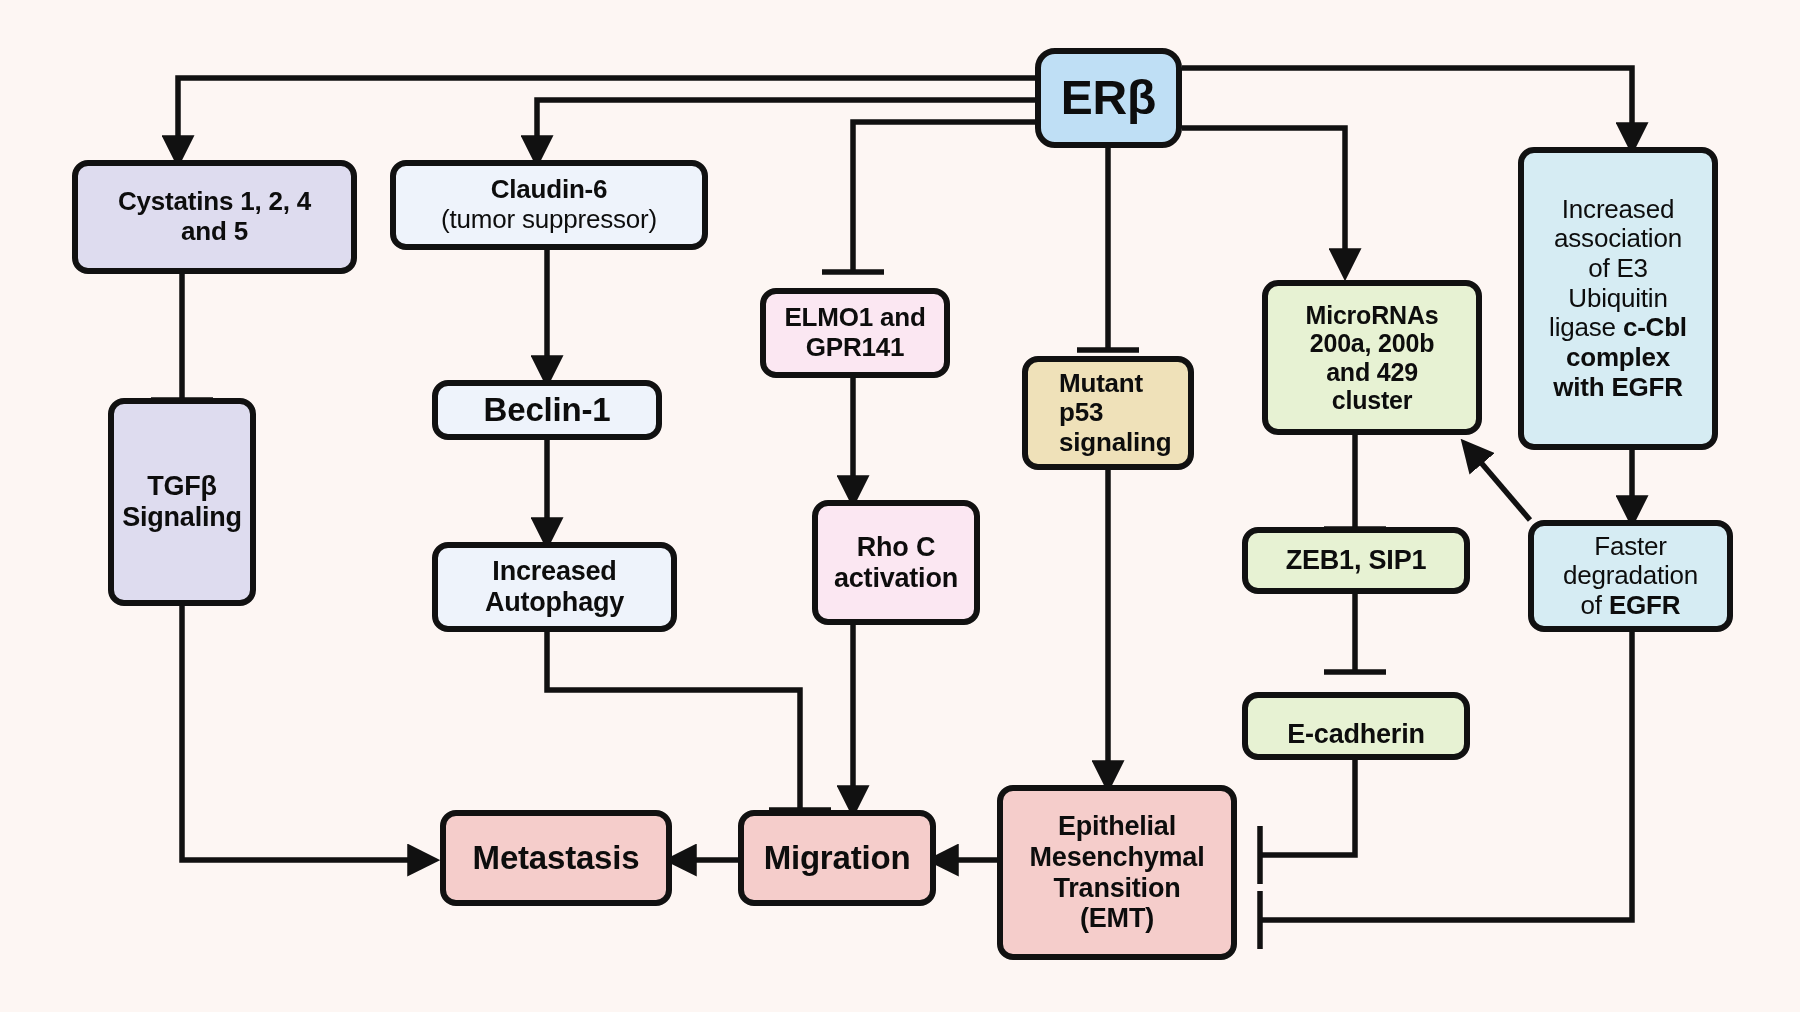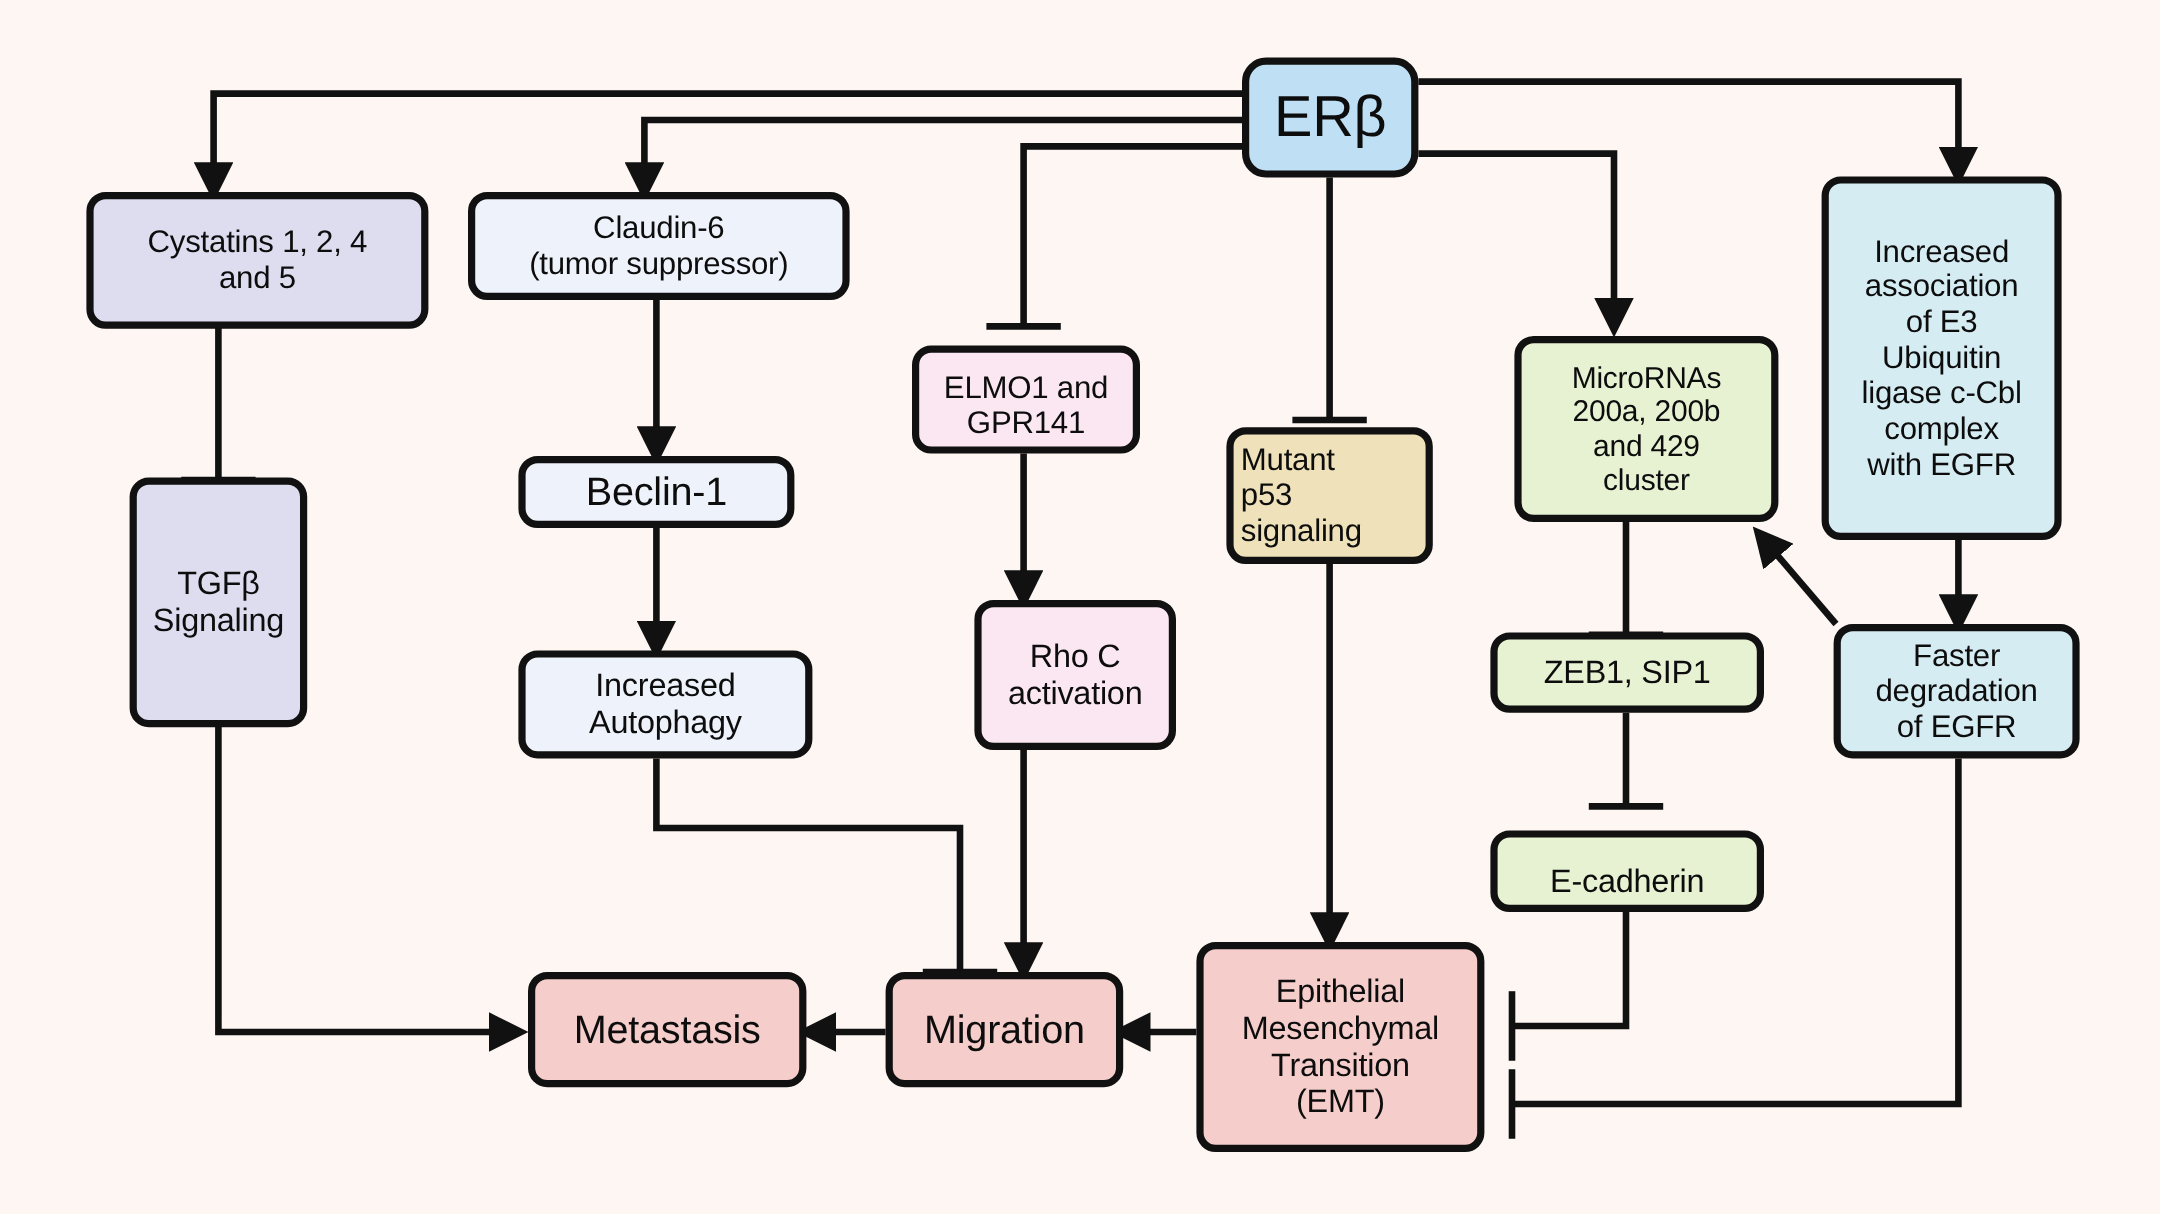--- a/index.html
+++ b/index.html
@@ -16,21 +16,21 @@
     box-sizing:border-box;
     border:6px solid #111111;
     border-radius:16px;
     display:flex;align-items:center;justify-content:center;
     text-align:center;
     color:#0d0d0d;
     line-height:1.14;
     padding:4px 8px;
     letter-spacing:-0.2px;
   }
-  .b{font-weight:normal;}
+  .b{font-weight:bold;}
   .r{font-weight:normal;}
   .node .sub{display:block;}
 </style>
 </head>
 <body style="background: rgb(253, 246, 243);">
 
 <div id="canvas">
 
   <svg id="edges" viewBox="0 0 1800 1012">
     <defs>
@@ -105,28 +105,28 @@
     </div>
   </div>
 
   <div class="node" style="left:390px;top:160px;width:318px;height:90px;background:#eef3fb;font-size:26px;">
     <div>
       <span class="sub b">Claudin-6</span>
       <span class="sub r">(tumor suppressor)</span>
     </div>
   </div>
 
-  <div class="node b" style="left:760px;top:288px;width:190px;height:90px;background:#fbe7f2;font-size:26px;align-items:flex-end;">
+  <div class="node b" style="left:760px;top:288px;width:190px;height:90px;background:#fbe7f2;font-size:26px;">
     <div>
       <span class="sub">ELMO1 and</span>
       <span class="sub">GPR141</span>
     </div>
   </div>
 
-  <div class="node b" style="left:1022px;top:356px;width:172px;height:114px;background:#efe1b9;font-size:26px;justify-content:flex-start;padding-left:6px;text-align:left;">
+  <div class="node b" style="left:1022px;top:356px;width:172px;height:114px;background:#efe1b9;font-size:26px;justify-content:flex-start;padding-left:31px;text-align:left;">
     <div>
       <span class="sub">Mutant</span>
       <span class="sub">p53</span>
       <span class="sub">signaling</span>
     </div>
   </div>
 
   <div class="node b" style="left:1262px;top:280px;width:220px;height:155px;background:#e7f2d3;font-size:25px;">
     <div>
       <span class="sub">MicroRNAs</span>

